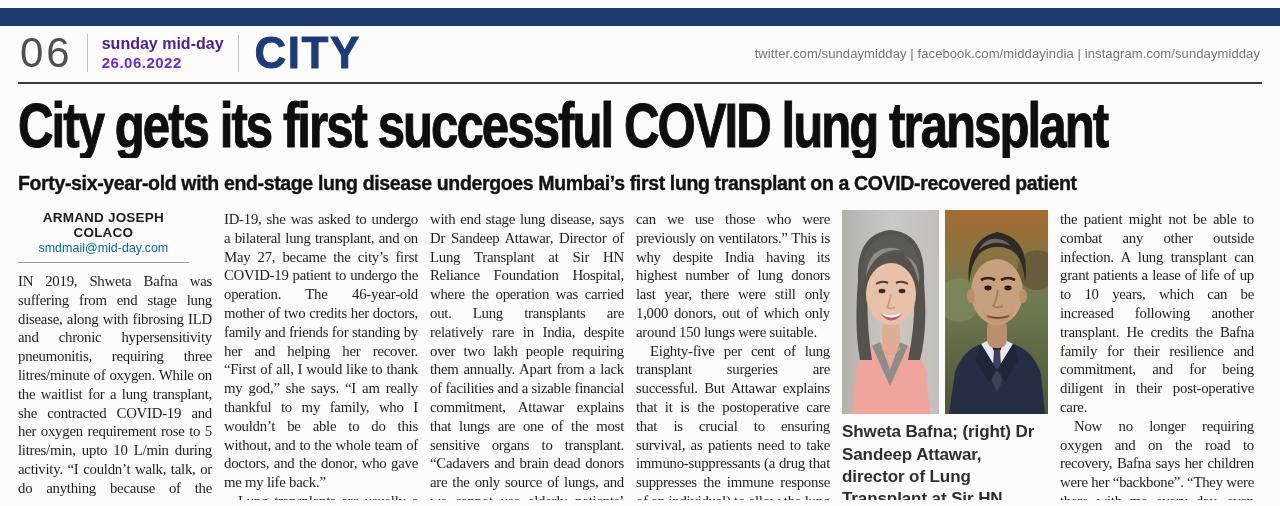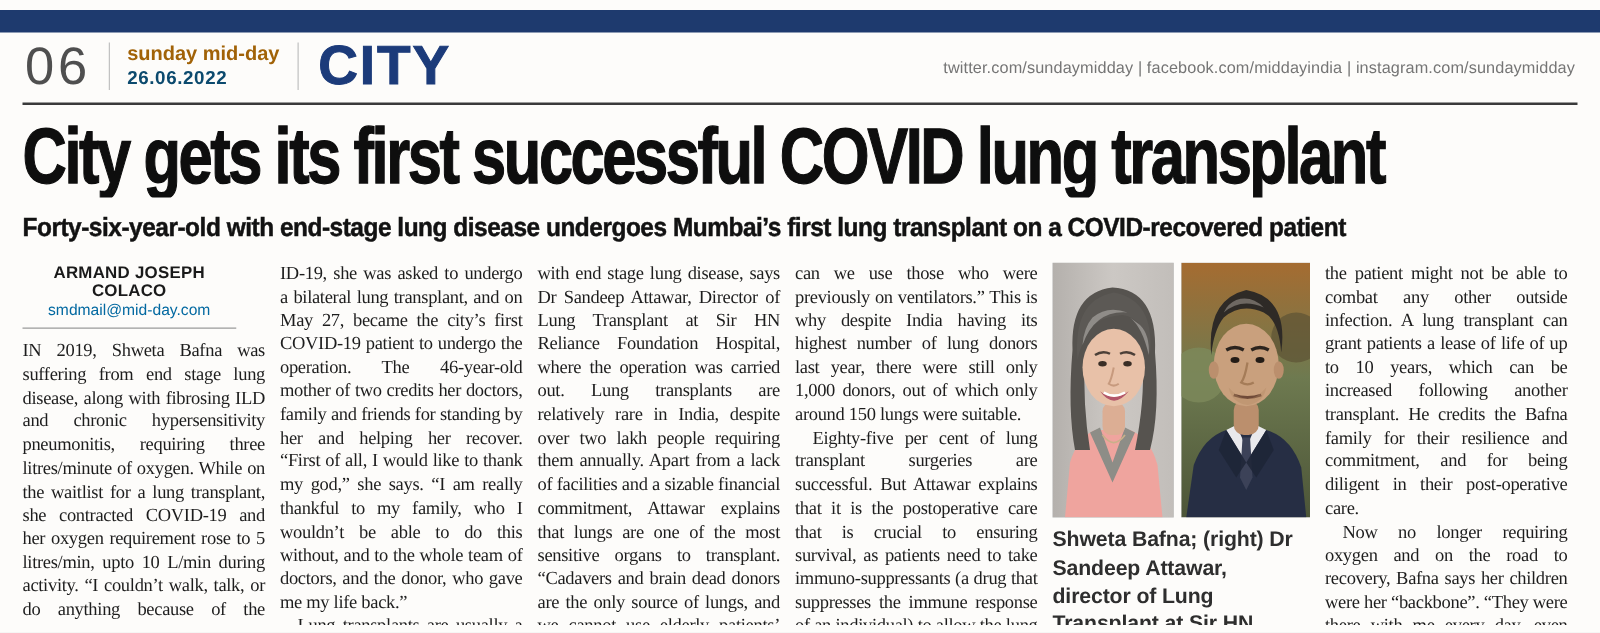--- a/index.html
+++ b/index.html
@@ -14,22 +14,22 @@
   .masthead {
     display: flex; align-items: center;
     height: 50px; padding: 0 20px; margin-top: 2px;
   }
   .page-number {
     font-size: 42px; color: #4f4f4f; letter-spacing: 3px;
     font-weight: 400; line-height: 1;
   }
   .vdiv { width: 1px; height: 38px; background: #c2c2c2; margin: 0 14px; }
   .edition { display: flex; flex-direction: column; justify-content: center; }
-  .edition-name { font-size: 16px; font-weight: 700; color: #a16207; line-height: 1.15; }
-  .edition-date { font-size: 15px; font-weight: 600; color: #0c4a6e; line-height: 1.15; letter-spacing: 0.5px; }
+  .edition-name { font-size: 16px; font-weight: 700; color: #4c1d95; line-height: 1.15; }
+  .edition-date { font-size: 15px; font-weight: 600; color: #6d28d9; line-height: 1.15; letter-spacing: 0.5px; }
   .section-title {
     font-size: 44px; font-weight: 700; color: #1c3b7a;
     letter-spacing: 1.5px; line-height: 1; margin-left: 2px;
     -webkit-text-stroke: 0.8px #1c3b7a;
   }
   .spacer { flex: 1; }
   .social { font-size: 13px; color: #757575; letter-spacing: 0.1px; }
   .rule { border-top: 2px solid #3a3a3a; margin: 4px 18px 0 18px; }
   
   .headline { padding: 8px 31px 0 18px; white-space: nowrap; overflow: hidden; }

